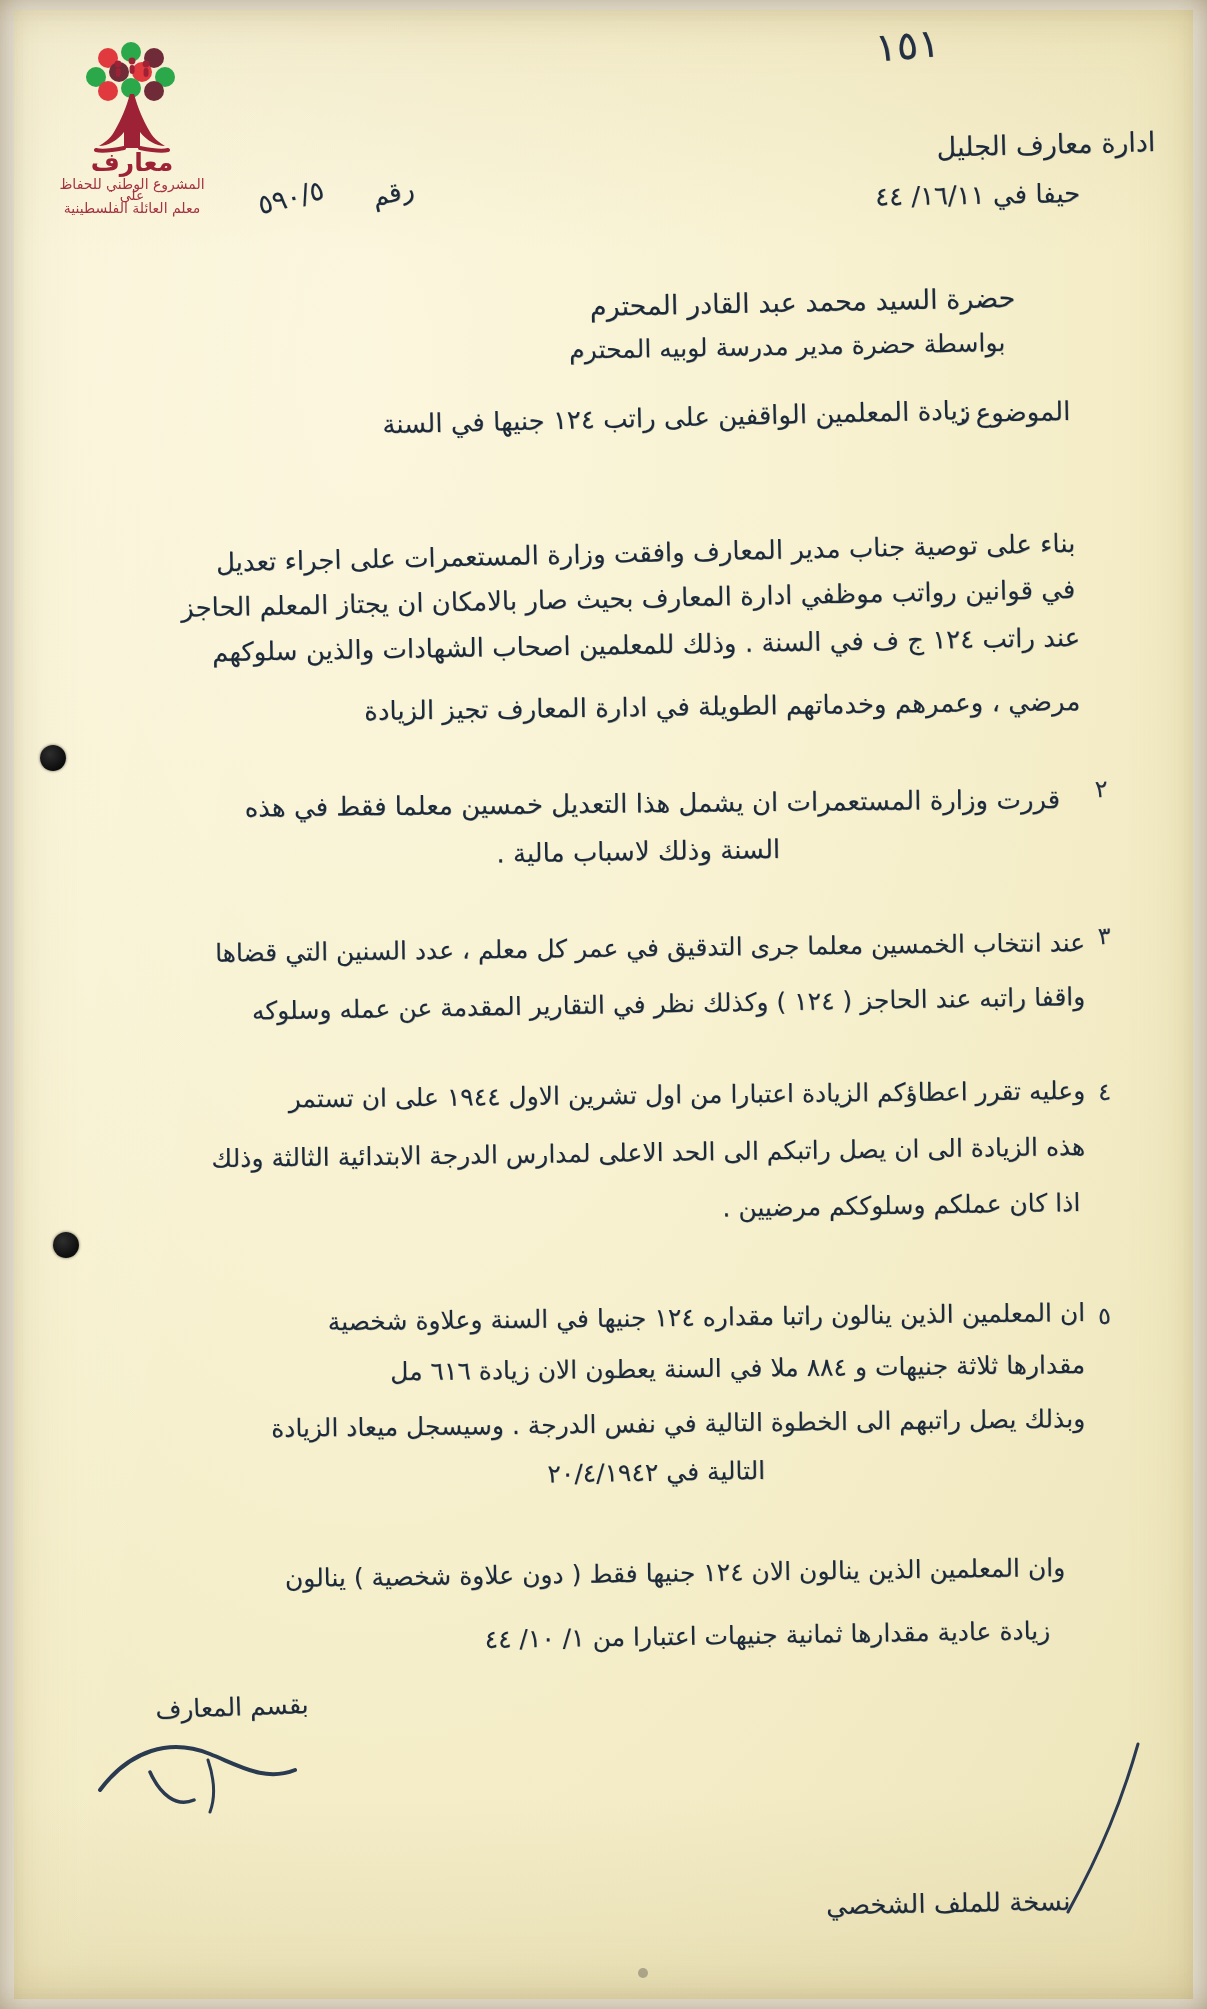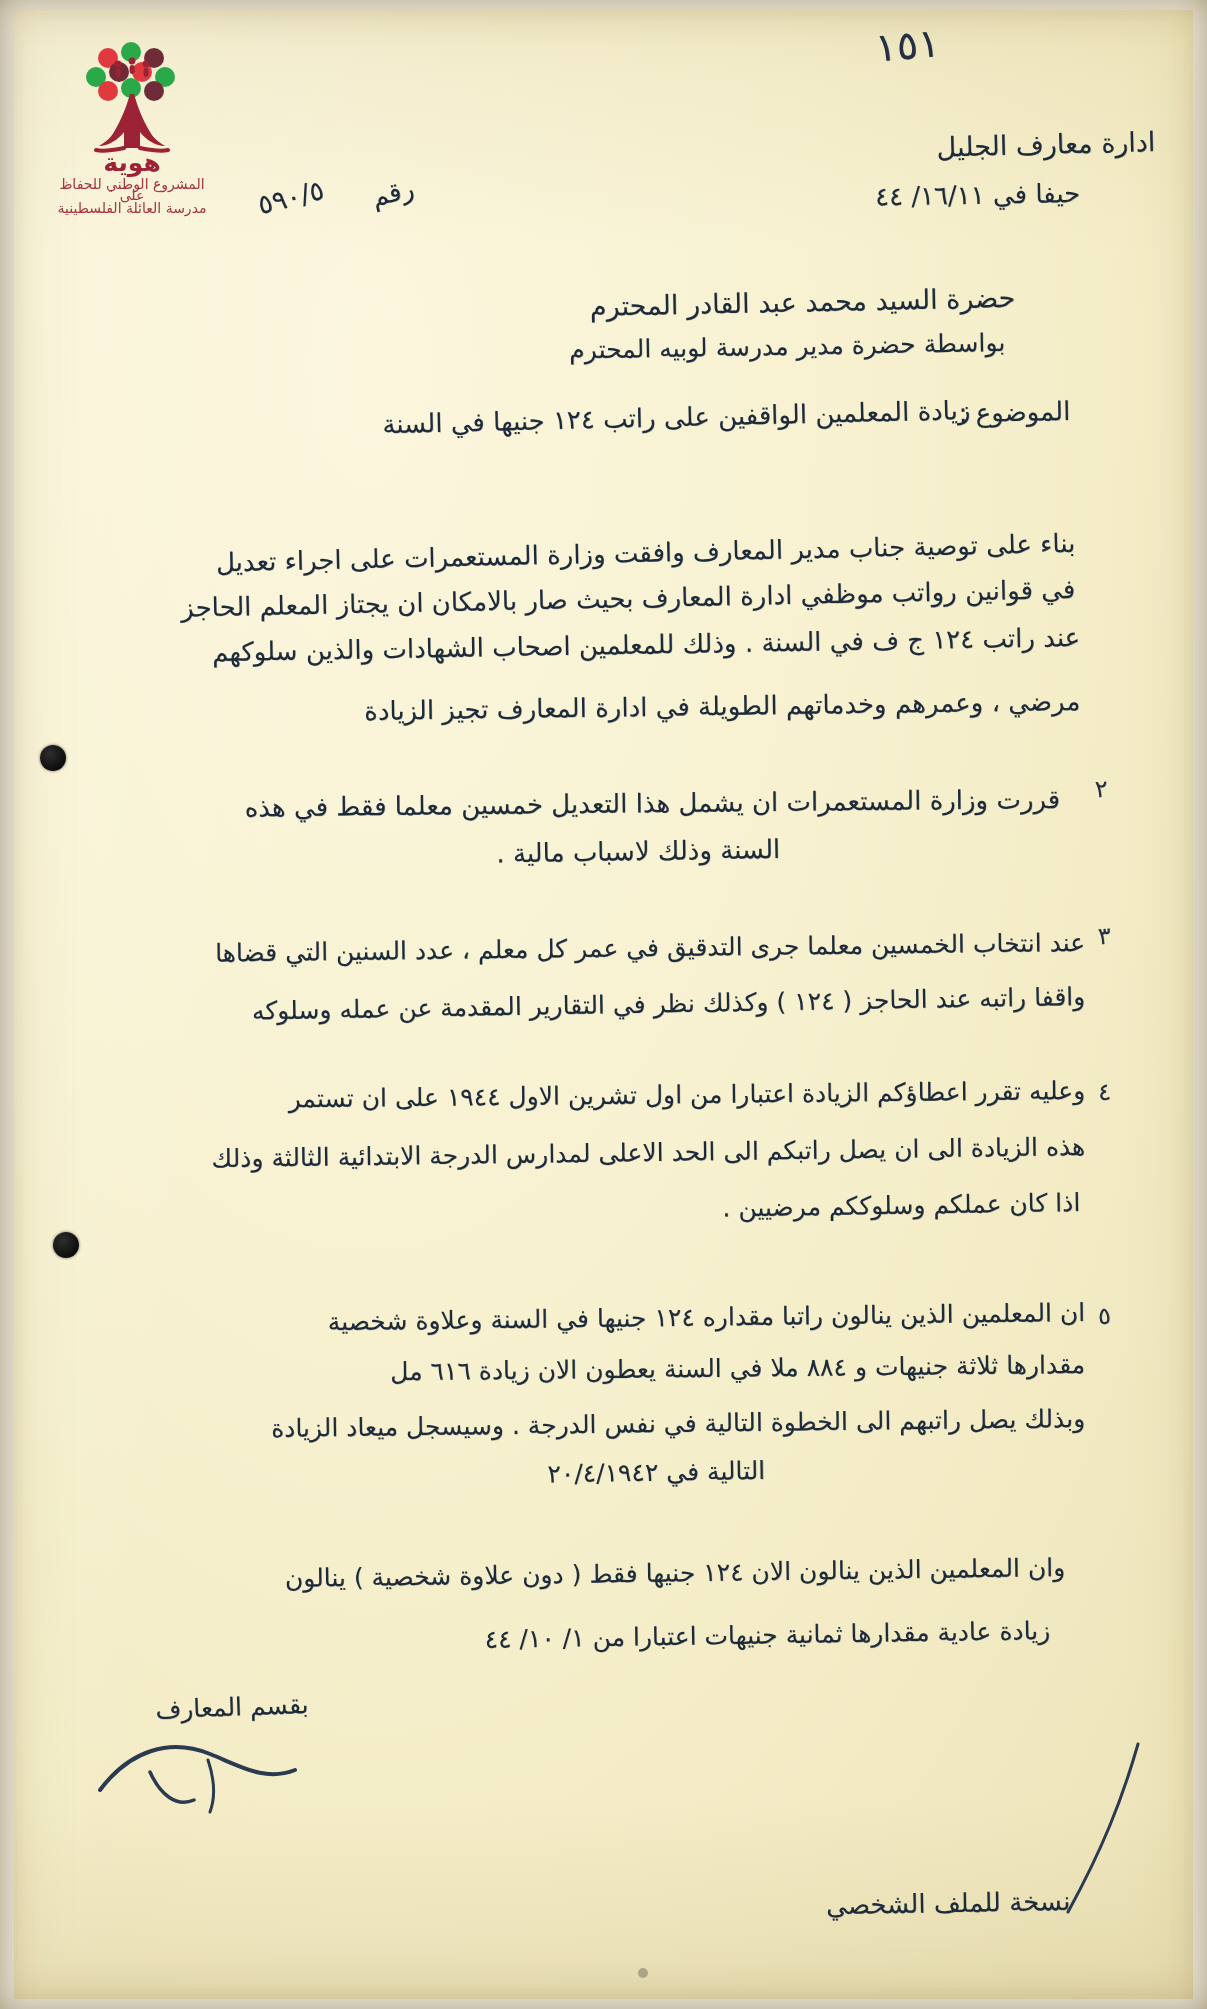--- a/index.html
+++ b/index.html
@@ -141,23 +141,23 @@
           <rect x="77.6" y="29" width="5" height="9" rx="2.4"></rect>
         <circle cx="94" cy="28" r="3.4"></circle>
           <rect x="91.6" y="32" width="5" height="9" rx="2.4"></rect>
       </g>
 
       <path d="M78 58 C74 72, 70 82, 62 96 C58 103, 52 107, 47 110 C56 110, 66 104, 72 96 L72 112 L88 112 L88 96 C94 104, 104 110, 113 110 C108 107, 102 103, 98 96 C90 82, 86 72, 82 58 Z" fill="#9d2235"></path>
 
       <path d="M72 112 C62 114, 52 116, 44 114" stroke="#9d2235" stroke-width="4" fill="none" stroke-linecap="round"></path>
       <path d="M88 112 C98 114, 108 116, 116 114" stroke="#9d2235" stroke-width="4" fill="none" stroke-linecap="round"></path>
     </svg>
-    <div class="logo-word">هوية</div>
+    <div class="logo-word">معارف</div>
     <div class="logo-sub">المشروع الوطني للحفاظ على</div>
-    <div class="logo-sub">مدرسة العائلة الفلسطينية</div>
+    <div class="logo-sub">معلم العائلة الفلسطينية</div>
   </div>
 
   <div class="ink-num" style="left:875px; top:22px; font-size:40px; transform:rotate(-5deg);">١٥١</div>
 
   <div class="hw" style="left:855px; top:128px; width:300px; font-size:27px; transform:rotate(-1.5deg);">ادارة معارف الجليل</div>
 
   <div class="hw" style="left:800px; top:180px; width:280px; font-size:26px; transform:rotate(-1deg);">حيفا في ١٦/١١/ ٤٤</div>
 
   <div class="hw" style="left:320px; top:175px; width:90px; font-size:26px; transform:rotate(-14deg);">رقم</div>
 

